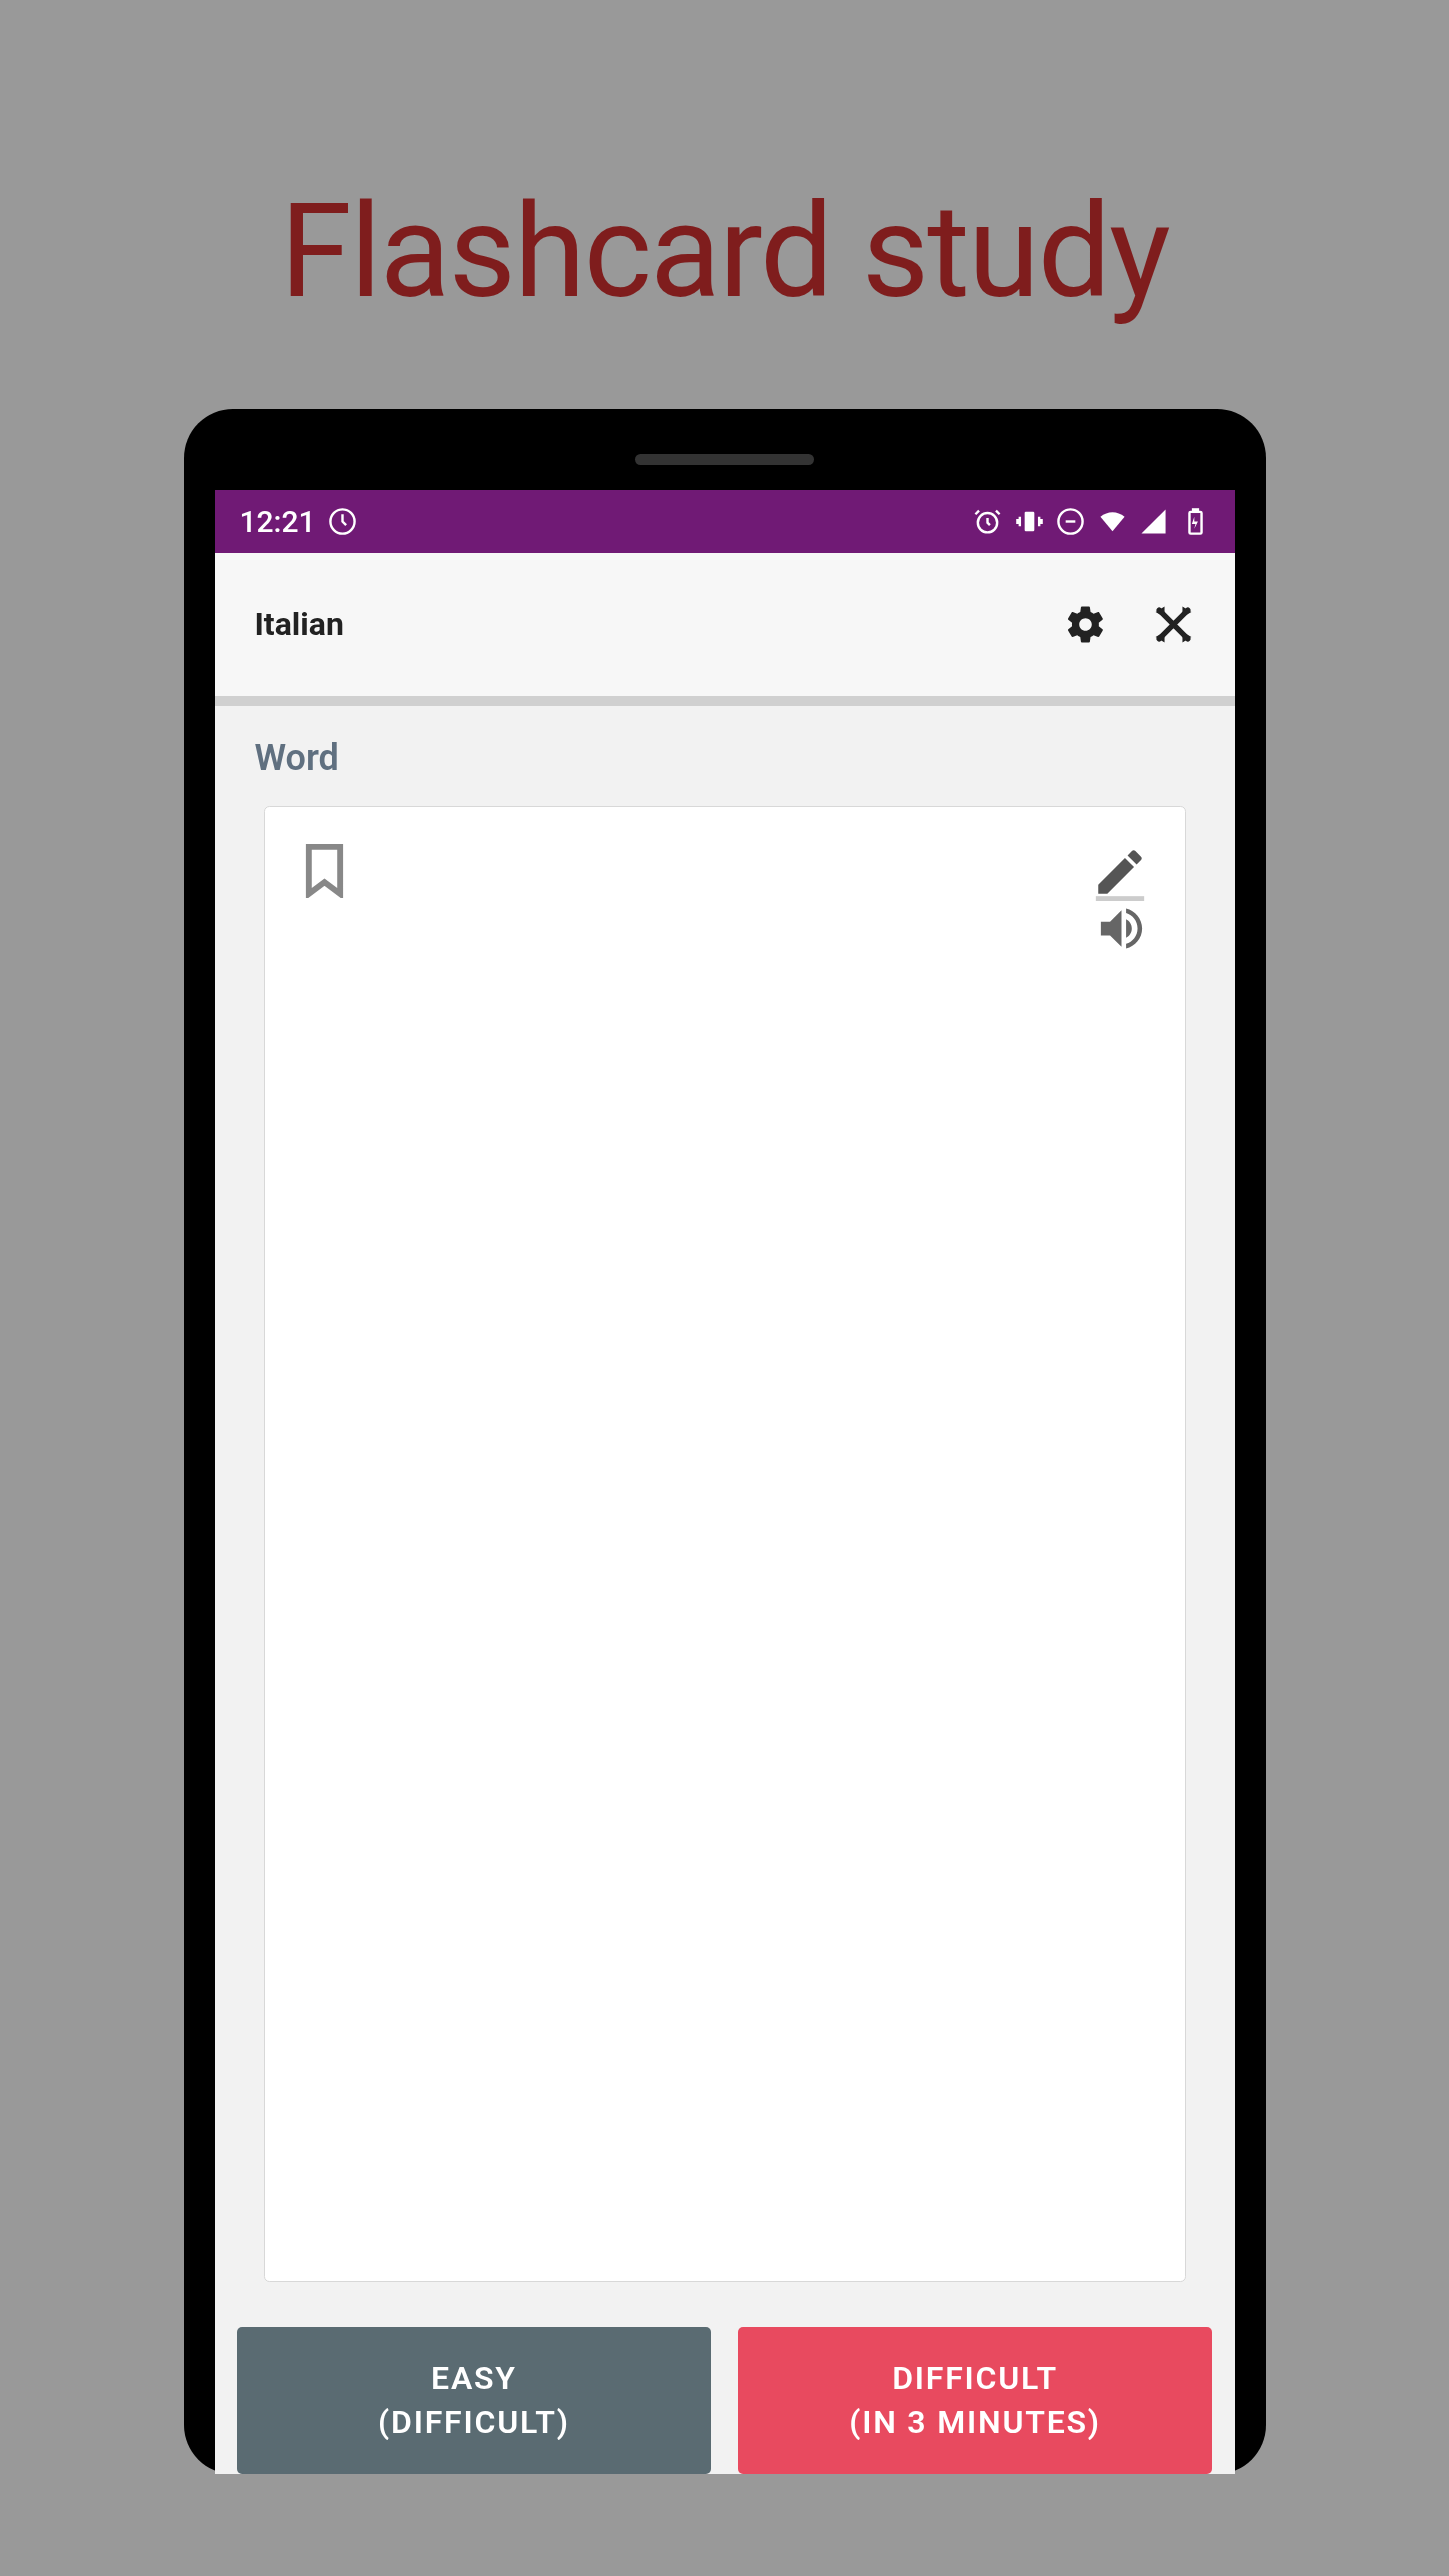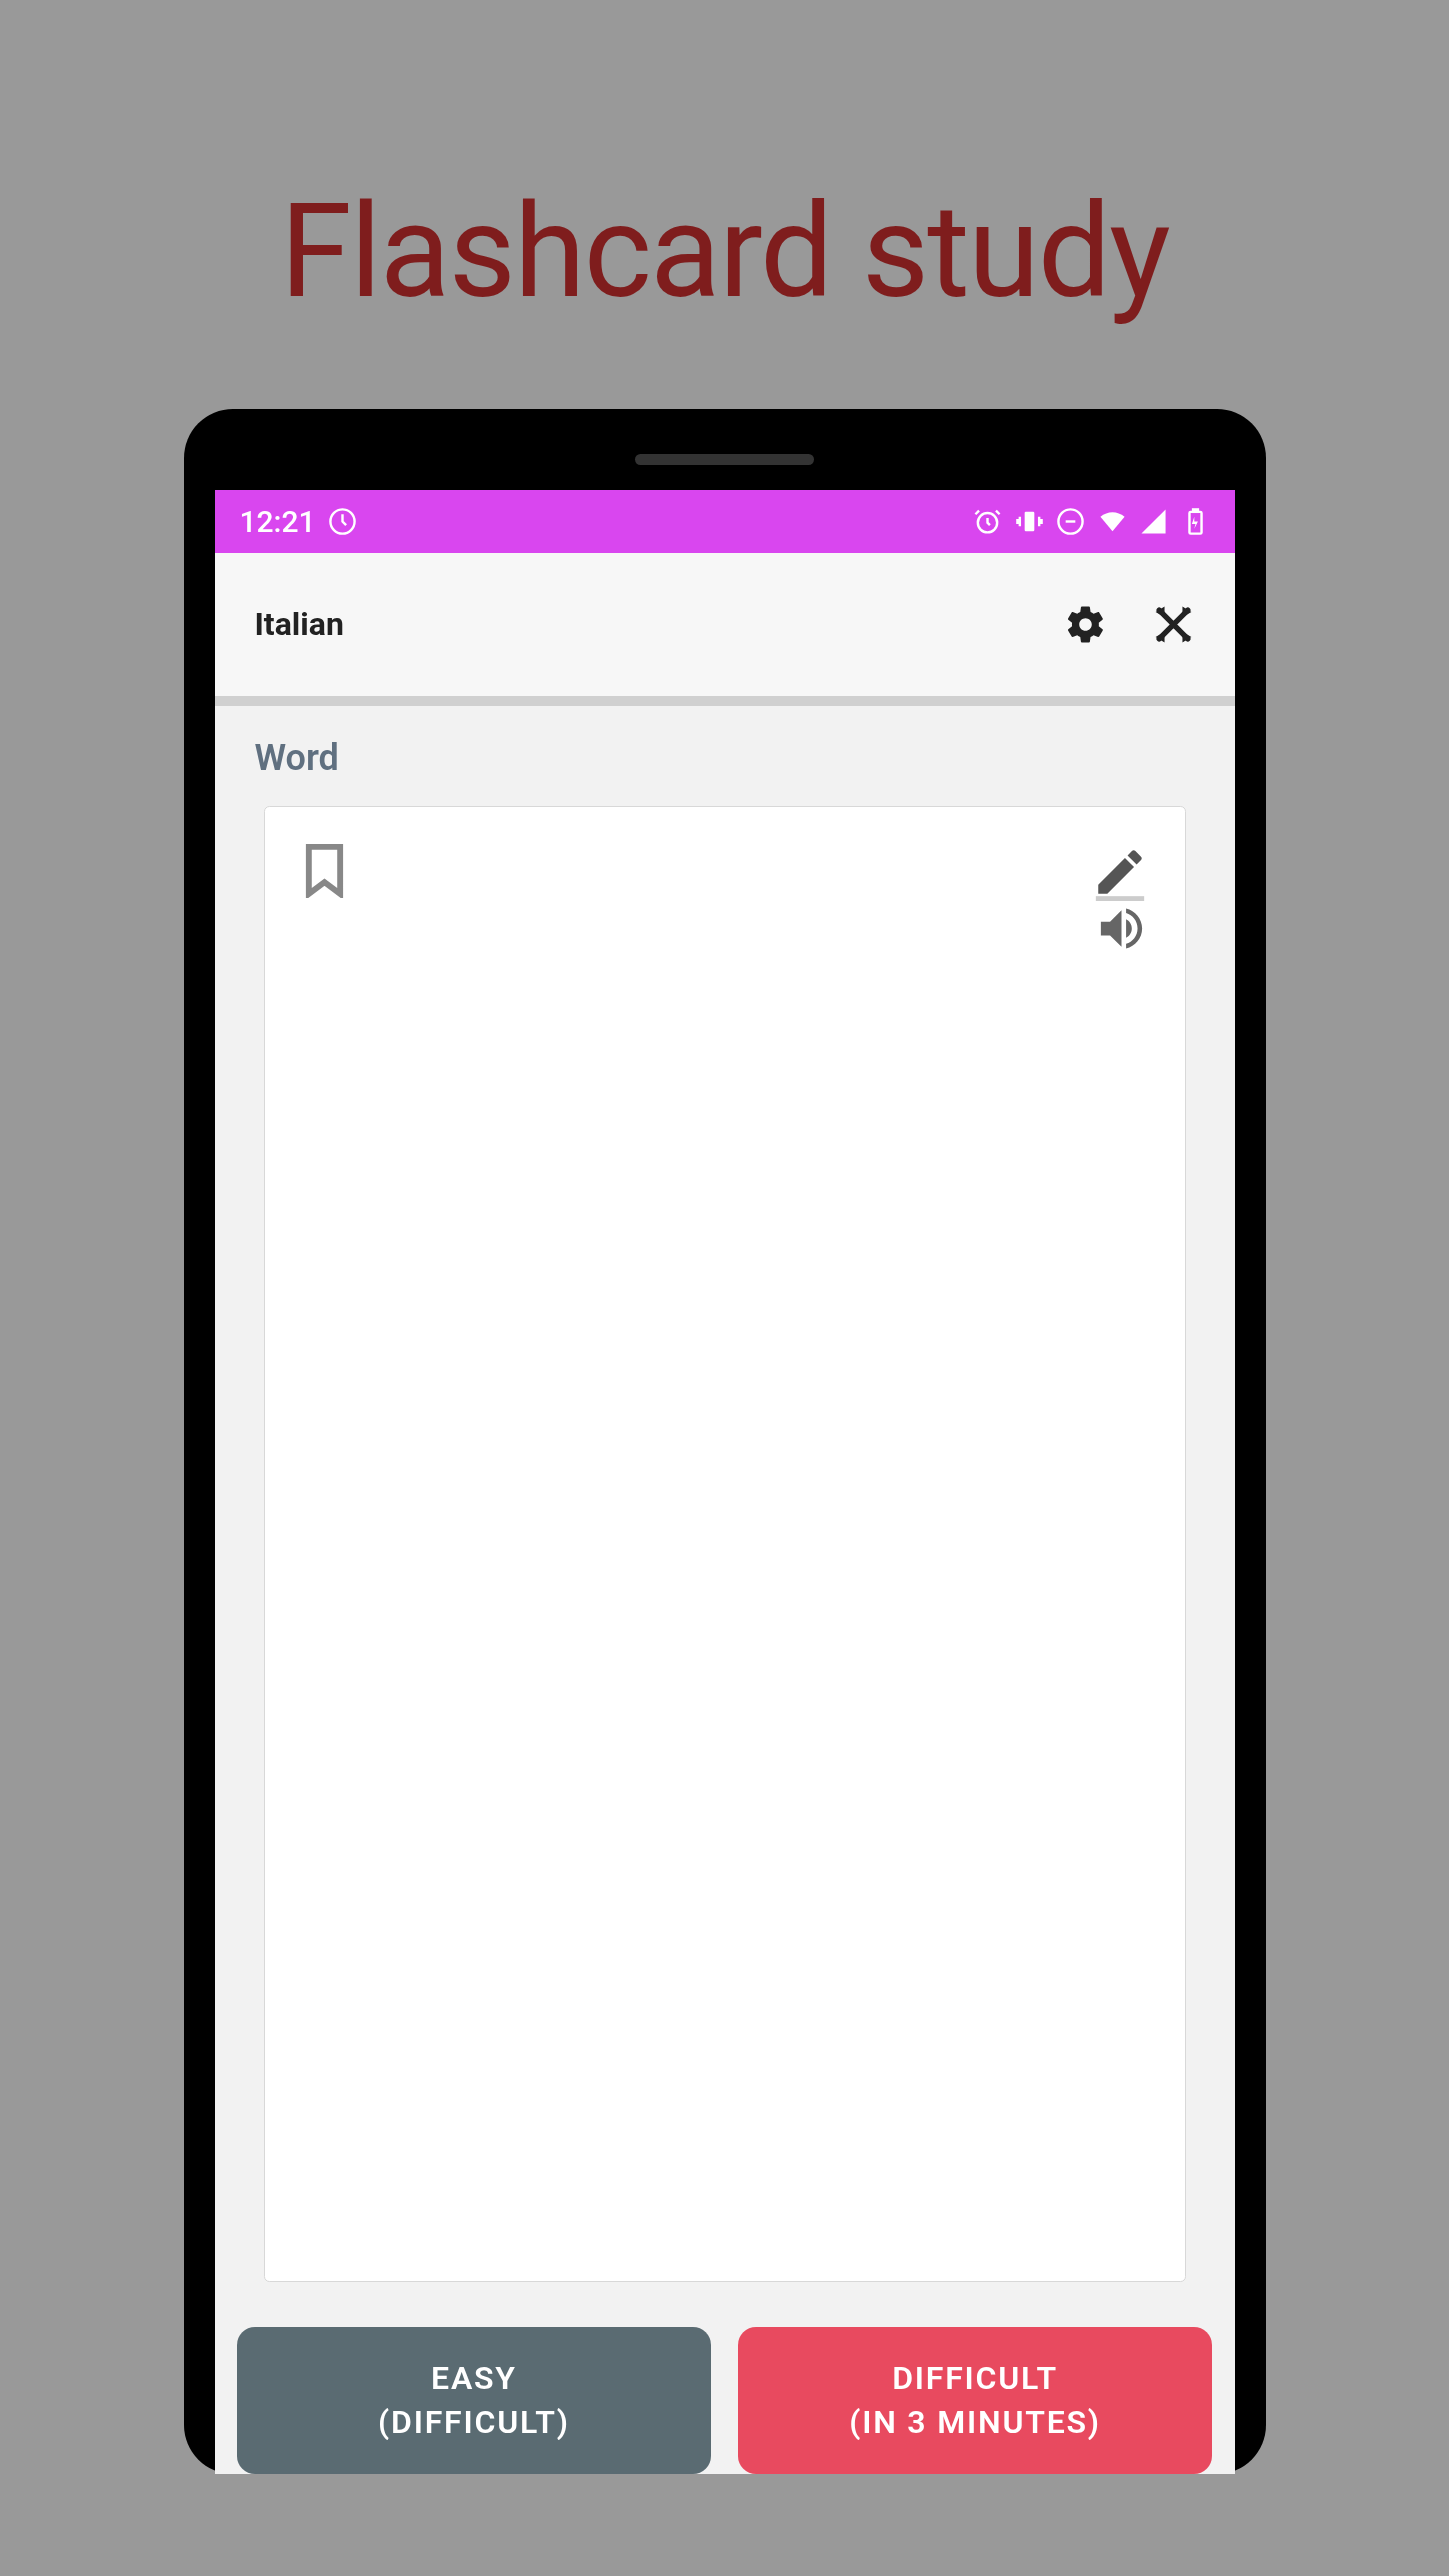--- a/index.html
+++ b/index.html
@@ -40,21 +40,21 @@
       border-radius: 5.4px;
       margin: 0 auto 25px;
     }
     .phone-screen {
       background: #f2f2f2;
       flex: 1;
       display: flex;
       flex-direction: column;
     }
     .status-bar {
-      background: #d946ef;
+      background: #701a75;
       height: 63px;
       display: flex;
       align-items: center;
       padding: 0 25px;
       color: white;
     }
     .status-time {
       font-size: 30px;
       font-weight: 500;
     }
@@ -153,21 +153,21 @@
       cursor: pointer;
     }
     .action-buttons {
       display: flex;
       gap: 27px;
       padding: 0 22.4px 0;
       margin-top: auto;
     }
     .btn {
       flex: 1;
-      border-radius: 18px;
+      border-radius: 5px;
       padding: 30px 9px;
       text-align: center;
       color: white;
       font-size: 32px;
       font-weight: 600;
       letter-spacing: 1.8px;
       line-height: 1.35;
       cursor: pointer;
     }
     .btn-easy {

